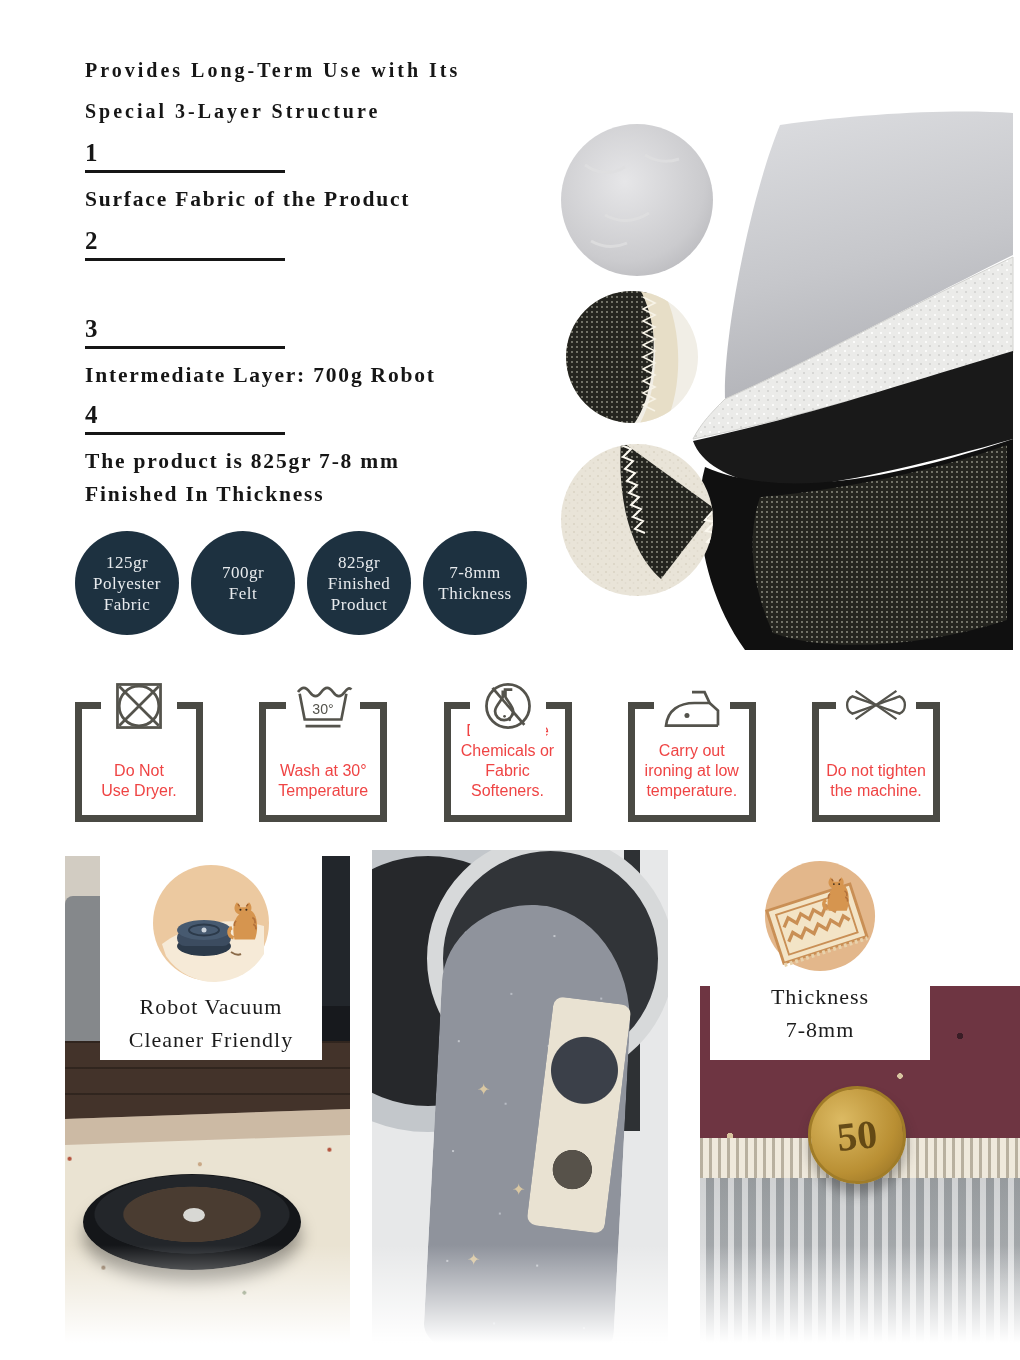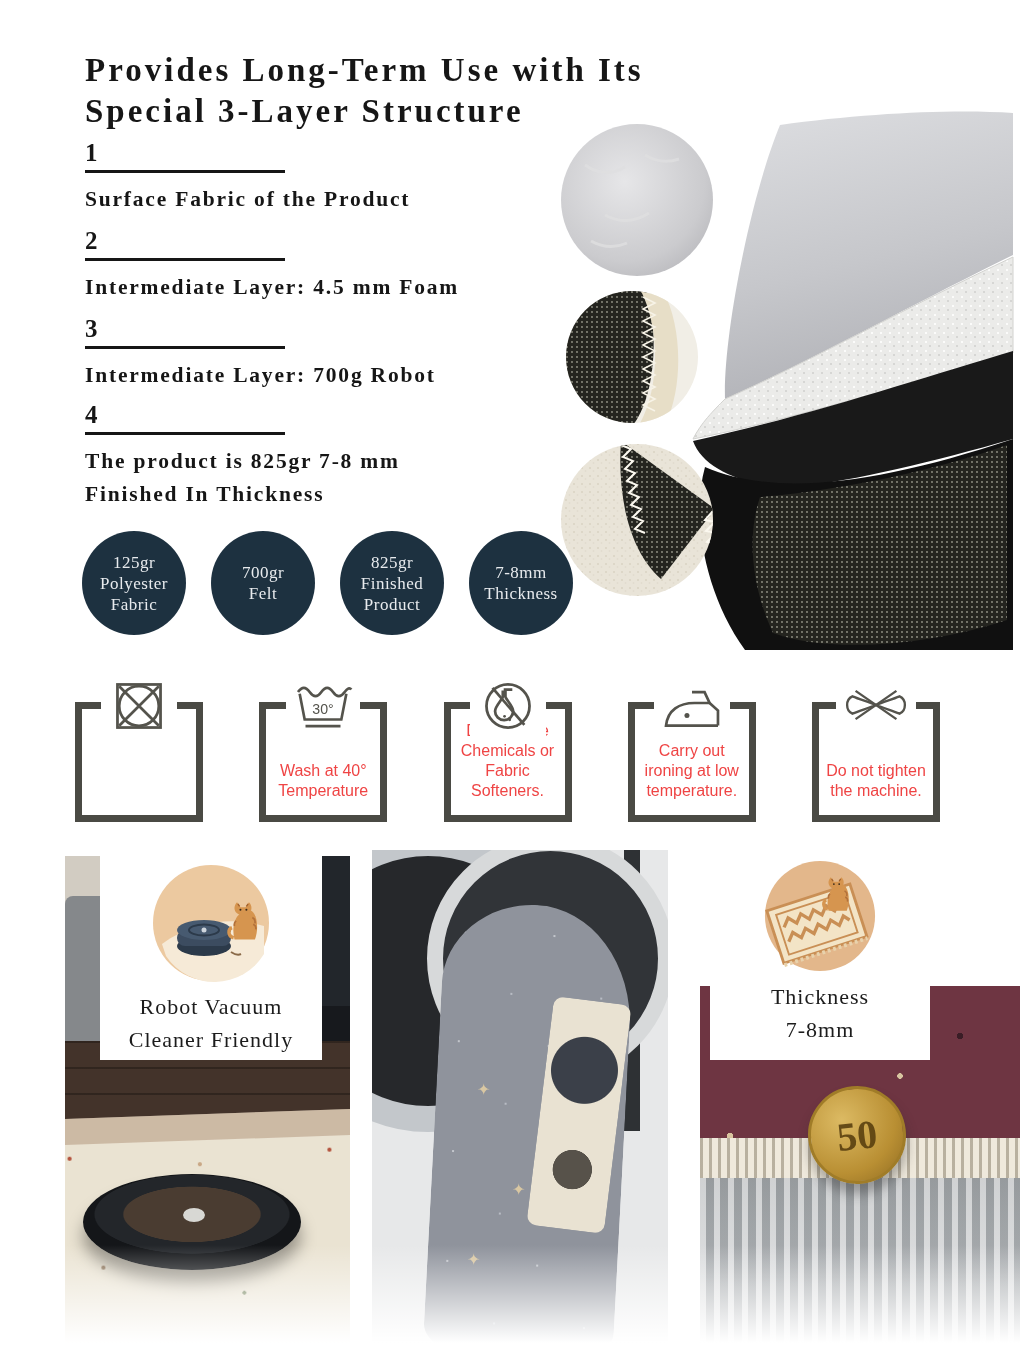--- a/index.html
+++ b/index.html
@@ -1,30 +1,30 @@
 <!DOCTYPE html>
 <html><head>
 <meta charset="utf-8">
 <style>
   html,body{margin:0;padding:0;background:#fff;}
   .page{position:relative;width:1020px;height:1360px;background:#fff;overflow:hidden;
         font-family:"Liberation Serif","DejaVu Serif",serif;color:#161616;}
   .pre{white-space:pre-line;}
 
   
-  .title{position:absolute;left:85px;top:50px;font-size:33px;font-weight:bold;
+  .title{position:absolute;left:85px;top:50px;font-size:20px;font-weight:bold;
          letter-spacing:3px;line-height:41px;}
   .layer-item{position:absolute;left:85px;}
   .layer-num{font-size:25px;font-weight:bold;letter-spacing:1px;line-height:26px;}
   .layer-line{width:200px;border-top:3px solid #161616;margin-top:4px;}
   .layer-label{margin-top:10px;font-size:21.5px;font-weight:bold;letter-spacing:1.8px;
                line-height:33px;max-width:470px;}
 
   
-  .badges{position:absolute;left:82px;top:531px;display:flex;gap:25px;}
+  .badges{position:absolute;left:75px;top:531px;display:flex;gap:12px;}
   .badge{width:104px;height:104px;border-radius:50%;background:#1d3140;color:#e8ebee;
          display:flex;align-items:center;justify-content:center;text-align:center;
          font-size:17px;line-height:21px;letter-spacing:.5px;}
 
   
   .layers-visual{position:absolute;left:555px;top:105px;width:460px;height:545px;}
 
   
   .care-row{position:absolute;left:75px;top:702px;width:865px;display:flex;justify-content:space-between;}
   .care-box{position:relative;width:128px;height:120px;border:7px solid #4a4a44;background:#fff;
@@ -123,21 +123,20 @@
   </div>
 
   <div class="layer-item" style="top:140px">
     <div class="layer-num">1</div>
     <div class="layer-line"></div>
     <div class="layer-label pre">Surface Fabric of the Product</div>
   </div>
   <div class="layer-item" style="top:228px">
     <div class="layer-num">2</div>
     <div class="layer-line"></div>
-    <div class="layer-label pre">Intermediate Layer: 4.5 mm Foam</div>
   </div>
   <div class="layer-item" style="top:316px">
     <div class="layer-num">3</div>
     <div class="layer-line"></div>
     <div class="layer-label pre">Intermediate Layer: 700g Robot</div>
   </div>
   <div class="layer-item" style="top:402px">
     <div class="layer-num">4</div>
     <div class="layer-line"></div>
     <div class="layer-label pre">The product is 825gr 7-8 mm
@@ -222,32 +221,34 @@
   <div class="care-row">
 
     <div class="care-box">
       <span class="care-icon">
         <svg width="62" height="62" viewBox="0 0 72 72" fill="none" stroke="#54534c" stroke-width="3.2">
           <rect x="11" y="11" width="50" height="50"></rect>
             <circle cx="36" cy="36" r="23"></circle>
           <path d="M13,13 L59,59 M59,13 L13,59"></path>
         </svg>
       </span>
+      <div class="care-text pre">Do Not
+Use Dryer.</div>
     </div>
 
     <div class="care-box">
       <span class="care-icon">
         <svg width="60" height="64" viewBox="0 0 72 70" fill="none" stroke="#54534c" stroke-width="3.2">
           <path d="M6,17 q7,-10 14,0 q7,10 14,0 q7,-10 14,0 q7,10 14,0 q5,-7 8,-3"></path>
           <path d="M8,19 L14,50 L58,50 L64,19"></path>
           <path d="M15,58 L57,58"></path>
           <text x="36" y="43" text-anchor="middle" font-family="Liberation Sans, sans-serif" font-size="17" stroke="none" fill="#54534c">30°</text>
         </svg>
       </span>
-      <div class="care-text pre">Wash at 40°
+      <div class="care-text pre">Wash at 30°
 Temperature</div>
     </div>
 
     <div class="care-box">
       <span class="care-icon">
         <svg width="62" height="62" viewBox="0 0 72 72" fill="none" stroke="#54534c" stroke-width="3.2">
           <circle cx="36" cy="36" r="25"></circle>
           <path d="M31,17 h10 M33,18 v7 c0,3 9,11 9,17 a10.5,10.5 0 1,1 -21,0 c0,-6 9,-14 9,-17 v-7"></path>
           <circle cx="32" cy="48" r="1.6" fill="#54534c" stroke="none"></circle>
           <circle cx="38" cy="52" r="1.6" fill="#54534c" stroke="none"></circle>

